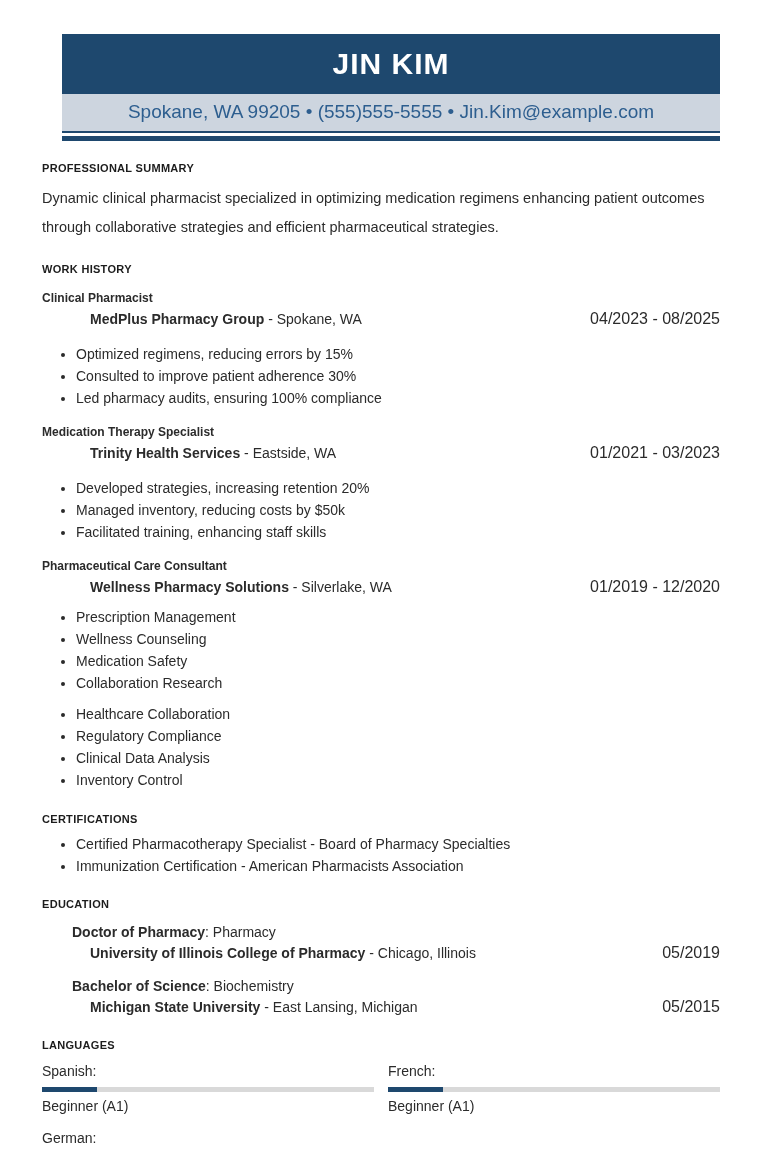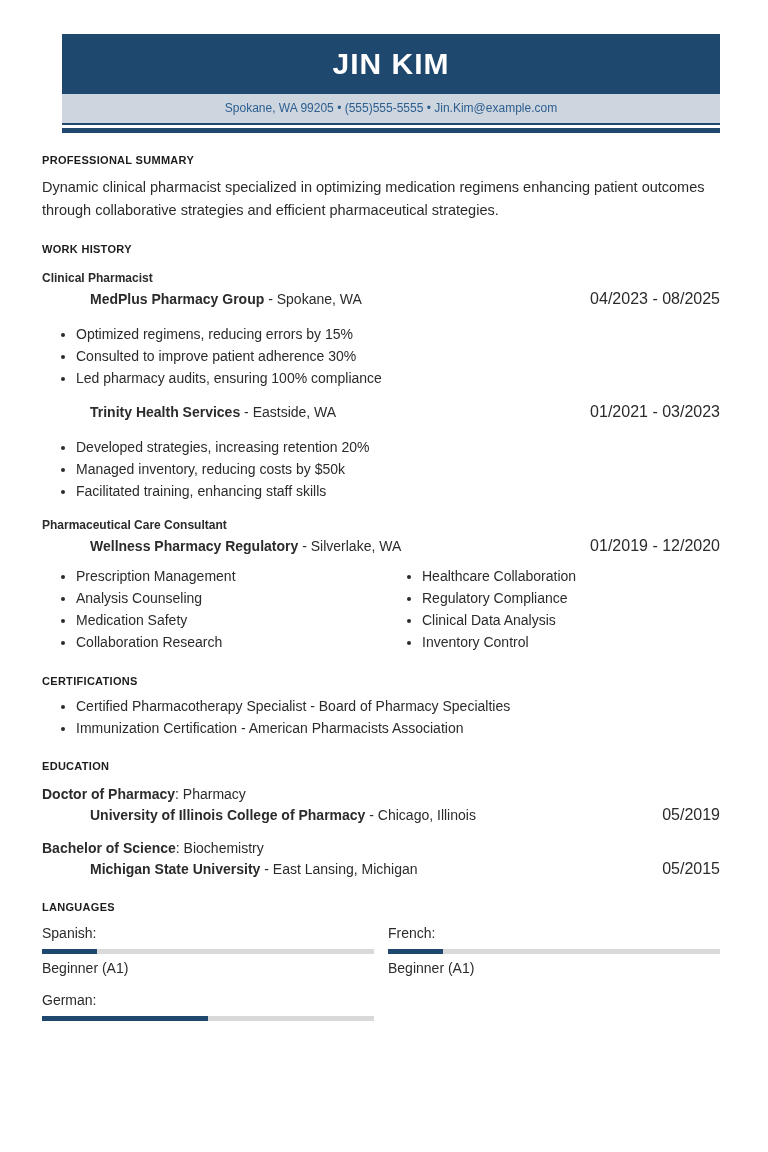--- a/index.html
+++ b/index.html
@@ -18,50 +18,50 @@
   .banner{
     background:var(--navy);height:60px;
     display:flex;align-items:center;justify-content:center;
   }
   .name{
     color:#ffffff;font-size:30px;font-weight:700;letter-spacing:1px;margin:0;
   }
   .band{
     background:var(--band);border-bottom:2px solid var(--navy);
     text-align:center;padding:7px 0 8px;
-    color:var(--contact_text);font-size:12px;
+    color:var(--contact_text);font-size:19px;
   }
   .rule-gap{height:3px;background:#ffffff;}
   .thick-rule{height:5px;background:var(--navy);}
   
   .section-heading{
     font-size:11px;font-weight:700;color:var(--heading);
     letter-spacing:.3px;margin:21px 0 0 0;
   }
   .summary-text{
-    margin:10px 0 0 0;font-size:14.5px;line-height:23px;
+    margin:10px 0 0 0;font-size:14.5px;line-height:29px;
   }
   
   .job{margin-top:13px;}
   .job-title{font-weight:700;font-size:12px;line-height:21px;}
   .job-row{display:flex;justify-content:space-between;align-items:baseline;}
   .company-line{font-size:14px;line-height:21px;padding-left:48px;}
   .company{font-weight:700;}
   .dates{font-size:16px;white-space:nowrap;}
   ul.bullets{margin:14px 0 0 0;padding-left:34px;}
   ul.bullets li{font-size:14px;line-height:21px;margin:1px 0;}
   
-  .two-col{display:grid;grid-template-columns:1fr 1fr;column-gap:14px;}
+  .two-col{display:grid;grid-template-columns:1fr;column-gap:14px;}
   .two-col ul.bullets{margin-top:8px;}
   
   .cert ul.bullets{margin-top:9px;}
   
   .edu-entry{margin-top:12px;}
   .edu-line1{font-size:14px;line-height:21px;}
-  .degree{font-weight:700;}
+  .degree{font-weight:700;margin-left:30px;}
   .school{font-weight:700;}
   
   .lang-grid{display:grid;grid-template-columns:1fr 1fr;column-gap:14px;row-gap:13px;margin-top:11px;}
   .lang-name{font-size:14px;line-height:18px;}
   .bar-track{height:5px;background:var(--track);margin:7px 0 4px 0;}
   .bar-fill{height:5px;background:var(--navy);width:0;}
   .lang-level{font-size:14px;line-height:20px;}
 </style>
 </head>
 <body>
@@ -91,43 +91,44 @@
       <div class="dates">04/2023 - 08/2025</div>
     </div>
     <ul class="bullets">
       <li>Optimized regimens, reducing errors by 15%</li>
       <li>Consulted to improve patient adherence 30%</li>
       <li>Led pharmacy audits, ensuring 100% compliance</li>
     </ul>
   </div>
 
   <div class="job">
+    <div class="job-title">Medication Therapy Specialist</div>
     <div class="job-row">
       <div class="company-line"><span class="company">Trinity Health Services</span><span> - Eastside, WA</span></div>
       <div class="dates">01/2021 - 03/2023</div>
     </div>
     <ul class="bullets">
       <li>Developed strategies, increasing retention 20%</li>
       <li>Managed inventory, reducing costs by $50k</li>
       <li>Facilitated training, enhancing staff skills</li>
     </ul>
   </div>
 
   <div class="job">
     <div class="job-title">Pharmaceutical Care Consultant</div>
     <div class="job-row">
-      <div class="company-line"><span class="company">Wellness Pharmacy Regulatory</span><span> - Silverlake, WA</span></div>
+      <div class="company-line"><span class="company">Wellness Pharmacy Solutions</span><span> - Silverlake, WA</span></div>
       <div class="dates">01/2019 - 12/2020</div>
     </div>
   </div>
 
   <div class="two-col">
     <ul class="bullets">
       <li>Prescription Management</li>
-      <li>Analysis Counseling</li>
+      <li>Wellness Counseling</li>
       <li>Medication Safety</li>
       <li>Collaboration Research</li>
     </ul>
     <ul class="bullets">
       <li>Healthcare Collaboration</li>
       <li>Regulatory Compliance</li>
       <li>Clinical Data Analysis</li>
       <li>Inventory Control</li>
     </ul>
   </div>

